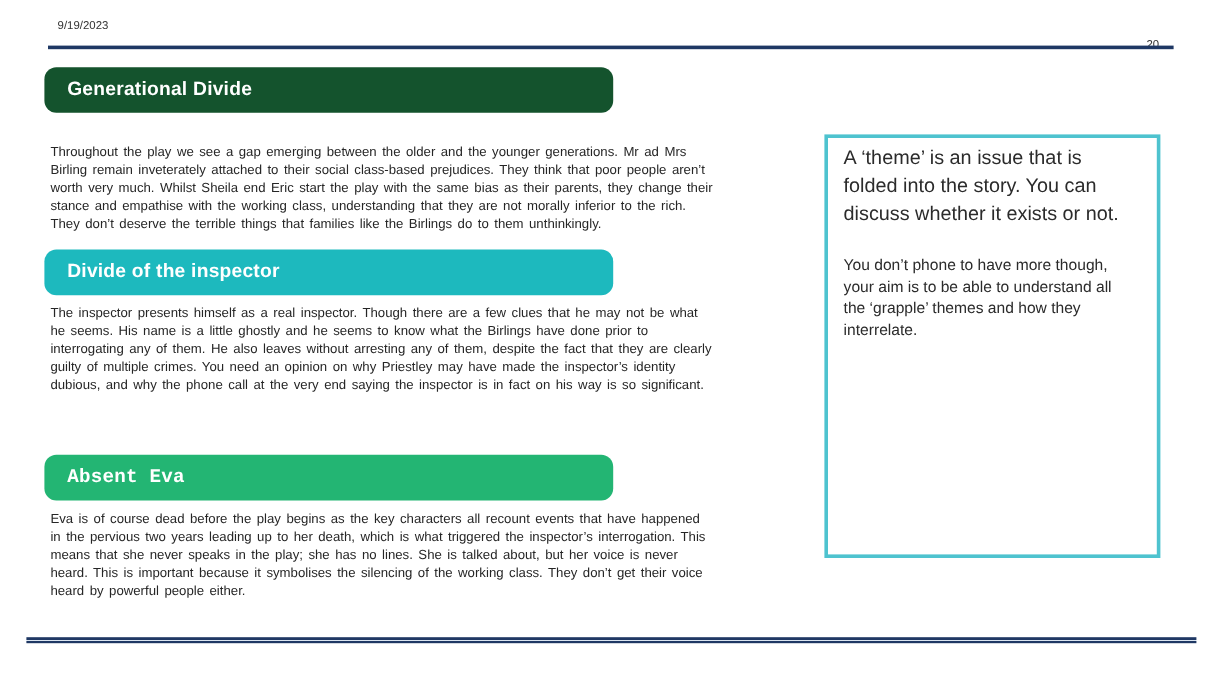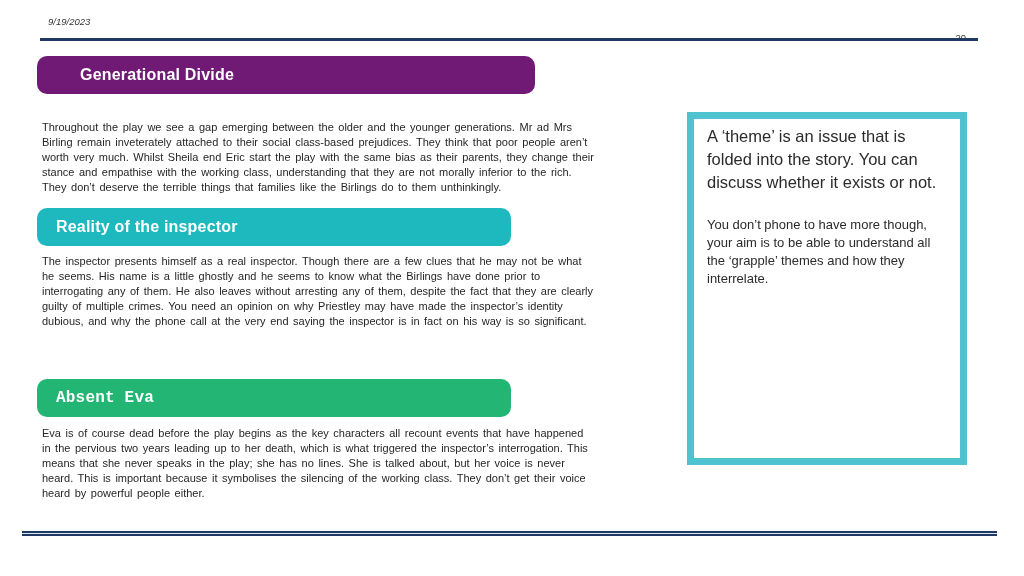--- a/index.html
+++ b/index.html
@@ -10,21 +10,20 @@
     background: #ffffff;
     font-family: "Liberation Sans", "DejaVu Sans", sans-serif;
     color: #2d2d2d;
     overflow: hidden;
   }
   .hdr-date {
     position: absolute;
     left: 48px; top: 16px;
     font-size: 9.5px;
     color: #333333;
-    font-style: italic;
   }
   .hdr-page {
     position: absolute;
     right: 58px; top: 32px;
     font-size: 9.5px;
     color: #333333;
   }
   .top-rule {
     position: absolute;
     left: 40px; top: 38px;
@@ -63,21 +62,21 @@
     color: #262626;
     margin: 0;
   }
   .para-1 { top: 120px; }
   .para-2 { top: 254px; }
   .para-3 { top: 426px; }
   .note-box {
     position: absolute;
     left: 687px; top: 112px;
     width: 280px; height: 353px;
-    border: 7px solid #0c4a6e;
+    border: 3px solid #0c4a6e;
     box-sizing: border-box;
     padding: 6px 18px 6px 13px;
   }
   .note-box p { margin: 0; color: #2b2b2b; }
   .note-lead {
     font-size: 16.5px;
     line-height: 23px;
     margin-bottom: 22px !important;
   }
   .note-small {
@@ -90,27 +89,27 @@
 </head>
 <body>
 
 <div class="slide">
 
   <div class="hdr-date">9/19/2023</div>
   <div class="hdr-page">20</div>
 
   <div class="top-rule" style="background-color: rgb(31, 56, 100);"></div>
 
-  <div class="banner banner-1" style="background-color: #701a75; padding-left: 24px;">
+  <div class="banner banner-1" style="background-color: #14532d;">
     <span class="banner-label">Generational Divide</span>
   </div>
   <p class="body-para para-1">Throughout the play we see a gap emerging between the older and the younger generations. Mr ad Mrs Birling remain inveterately attached to their social class-based prejudices. They think that poor people aren’t worth very much. Whilst Sheila end Eric start the play with the same bias as their parents, they change their stance and empathise with the working class, understanding that they are not morally inferior to the rich. They don’t deserve the terrible things that families like the Birlings do to them unthinkingly.</p>
 
   <div class="banner banner-2" style="background-color: rgb(29, 185, 190);">
-    <span class="banner-label">Reality of the inspector</span>
+    <span class="banner-label">Divide of the inspector</span>
   </div>
   <p class="body-para para-2">The inspector presents himself as a real inspector. Though there are a few clues that he may not be what he seems. His name is a little ghostly and he seems to know what the Birlings have done prior to interrogating any of them. He also leaves without arresting any of them, despite the fact that they are clearly guilty of multiple crimes. You need an opinion on why Priestley may have made the inspector’s identity dubious, and why the phone call at the very end saying the inspector is in fact on his way is so significant.</p>
 
   <div class="banner banner-3" style="background-color: rgb(35, 181, 115);">
     <span class="banner-label">Absent Eva</span>
   </div>
   <p class="body-para para-3">Eva is of course dead before the play begins as the key characters all recount events that have happened in the pervious two years leading up to her death, which is what triggered the inspector’s interrogation. This means that she never speaks in the play; she has no lines. She is talked about, but her voice is never heard. This is important because it symbolises the silencing of the working class. They don’t get their voice heard by powerful people either.</p>
 
   <div class="note-box" style="border-color: rgb(78, 195, 207);">
     <p class="note-lead">A ‘theme’ is an issue that is folded into the story. You can discuss whether it exists or not.</p>

